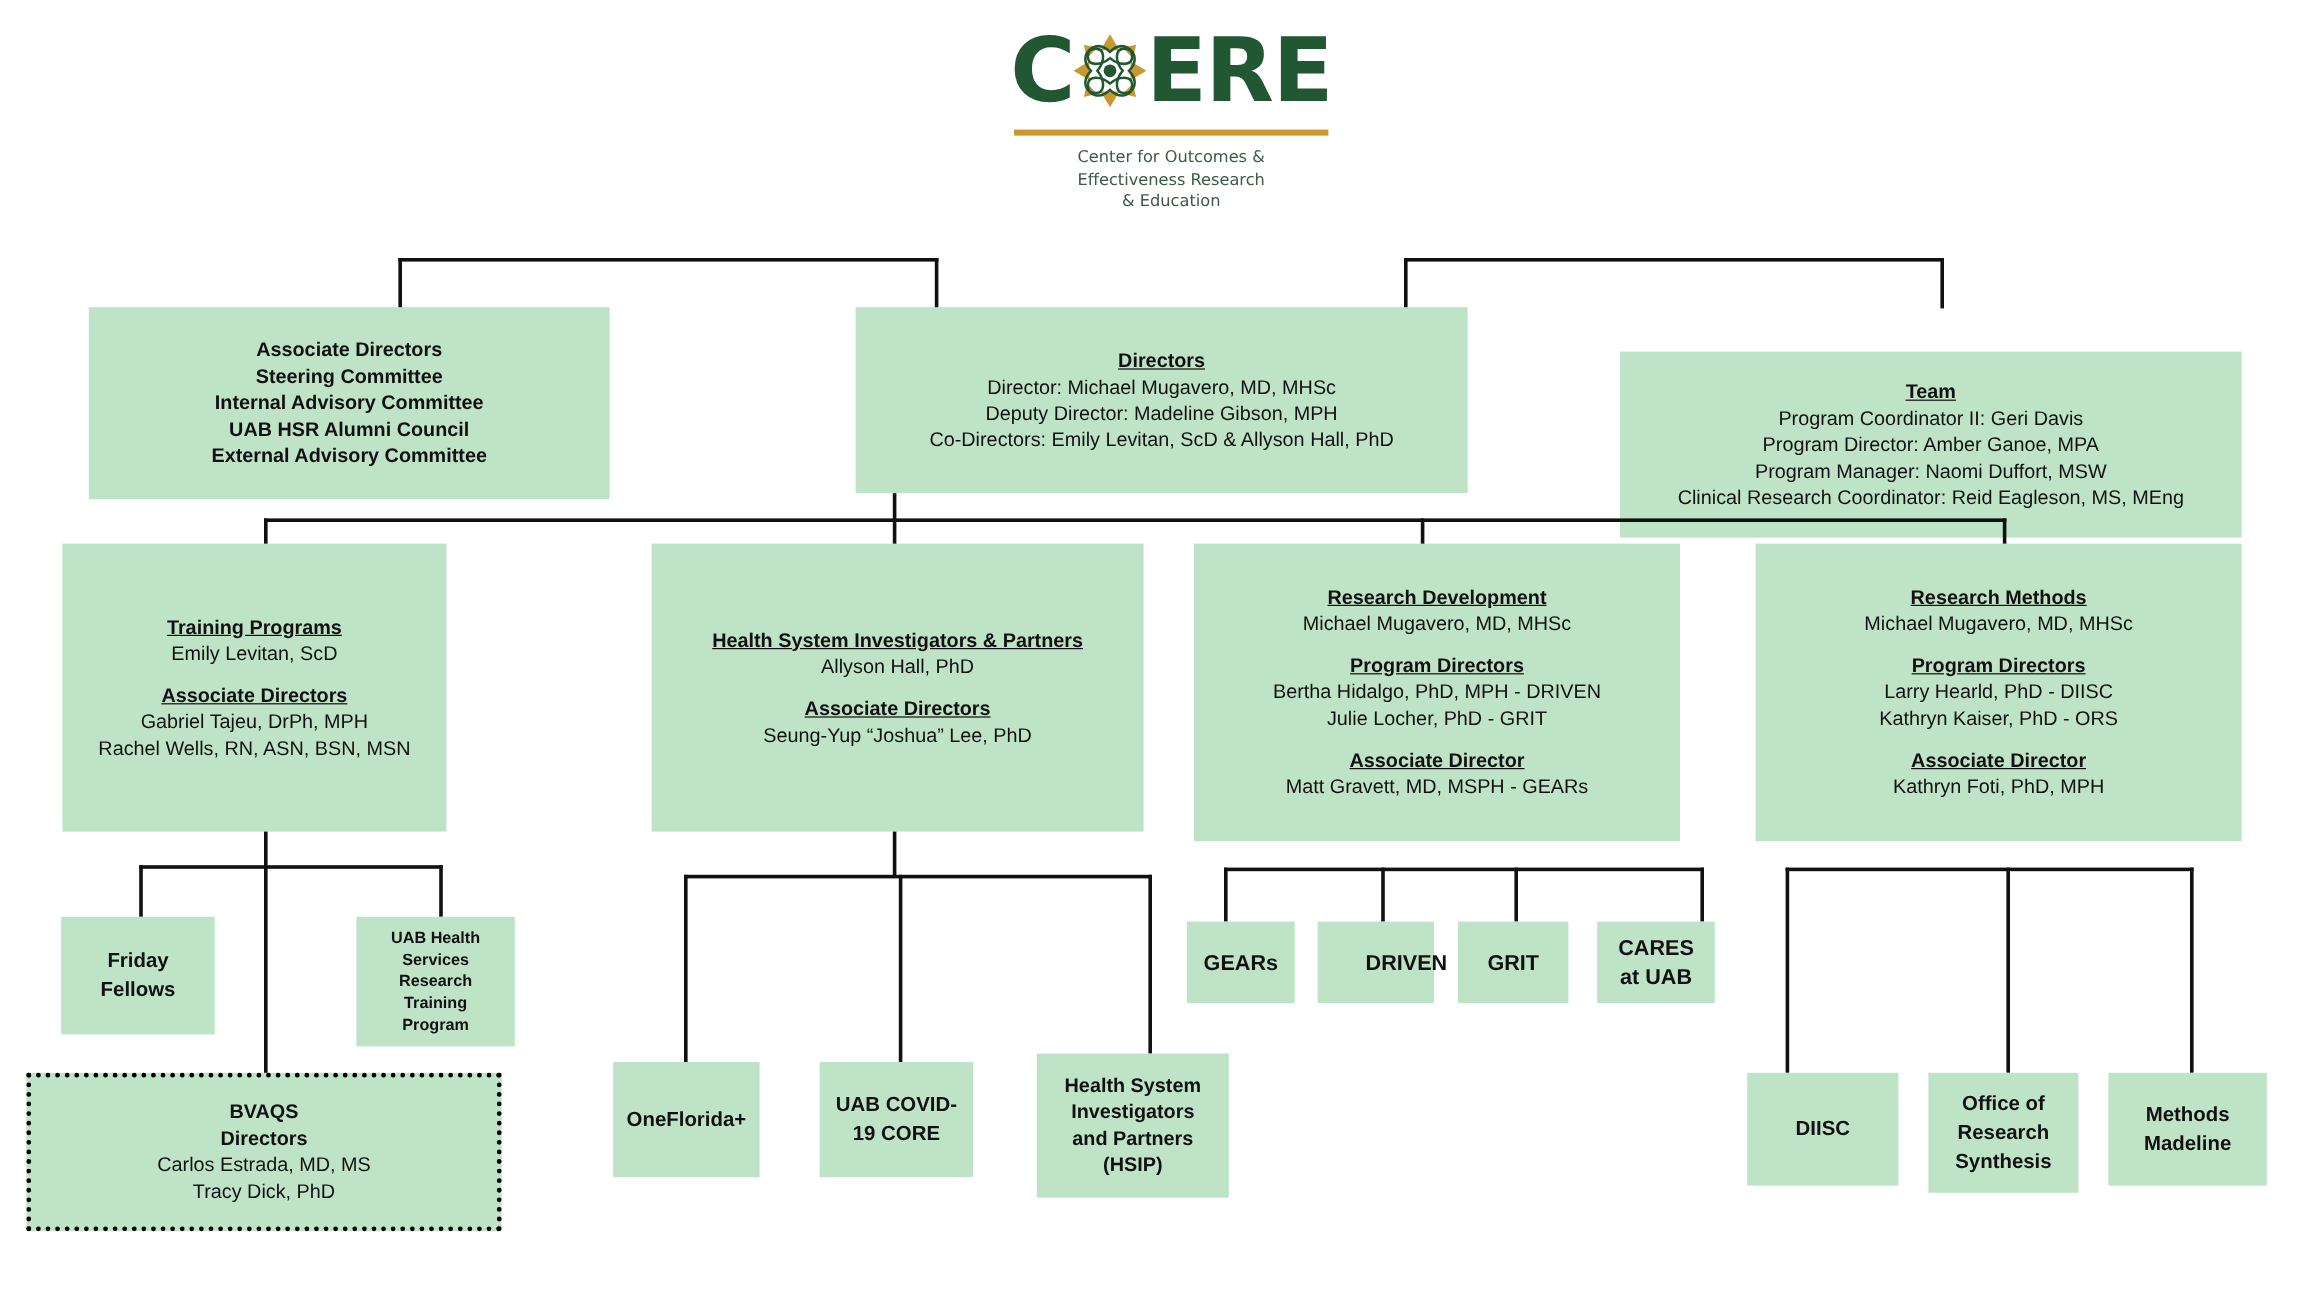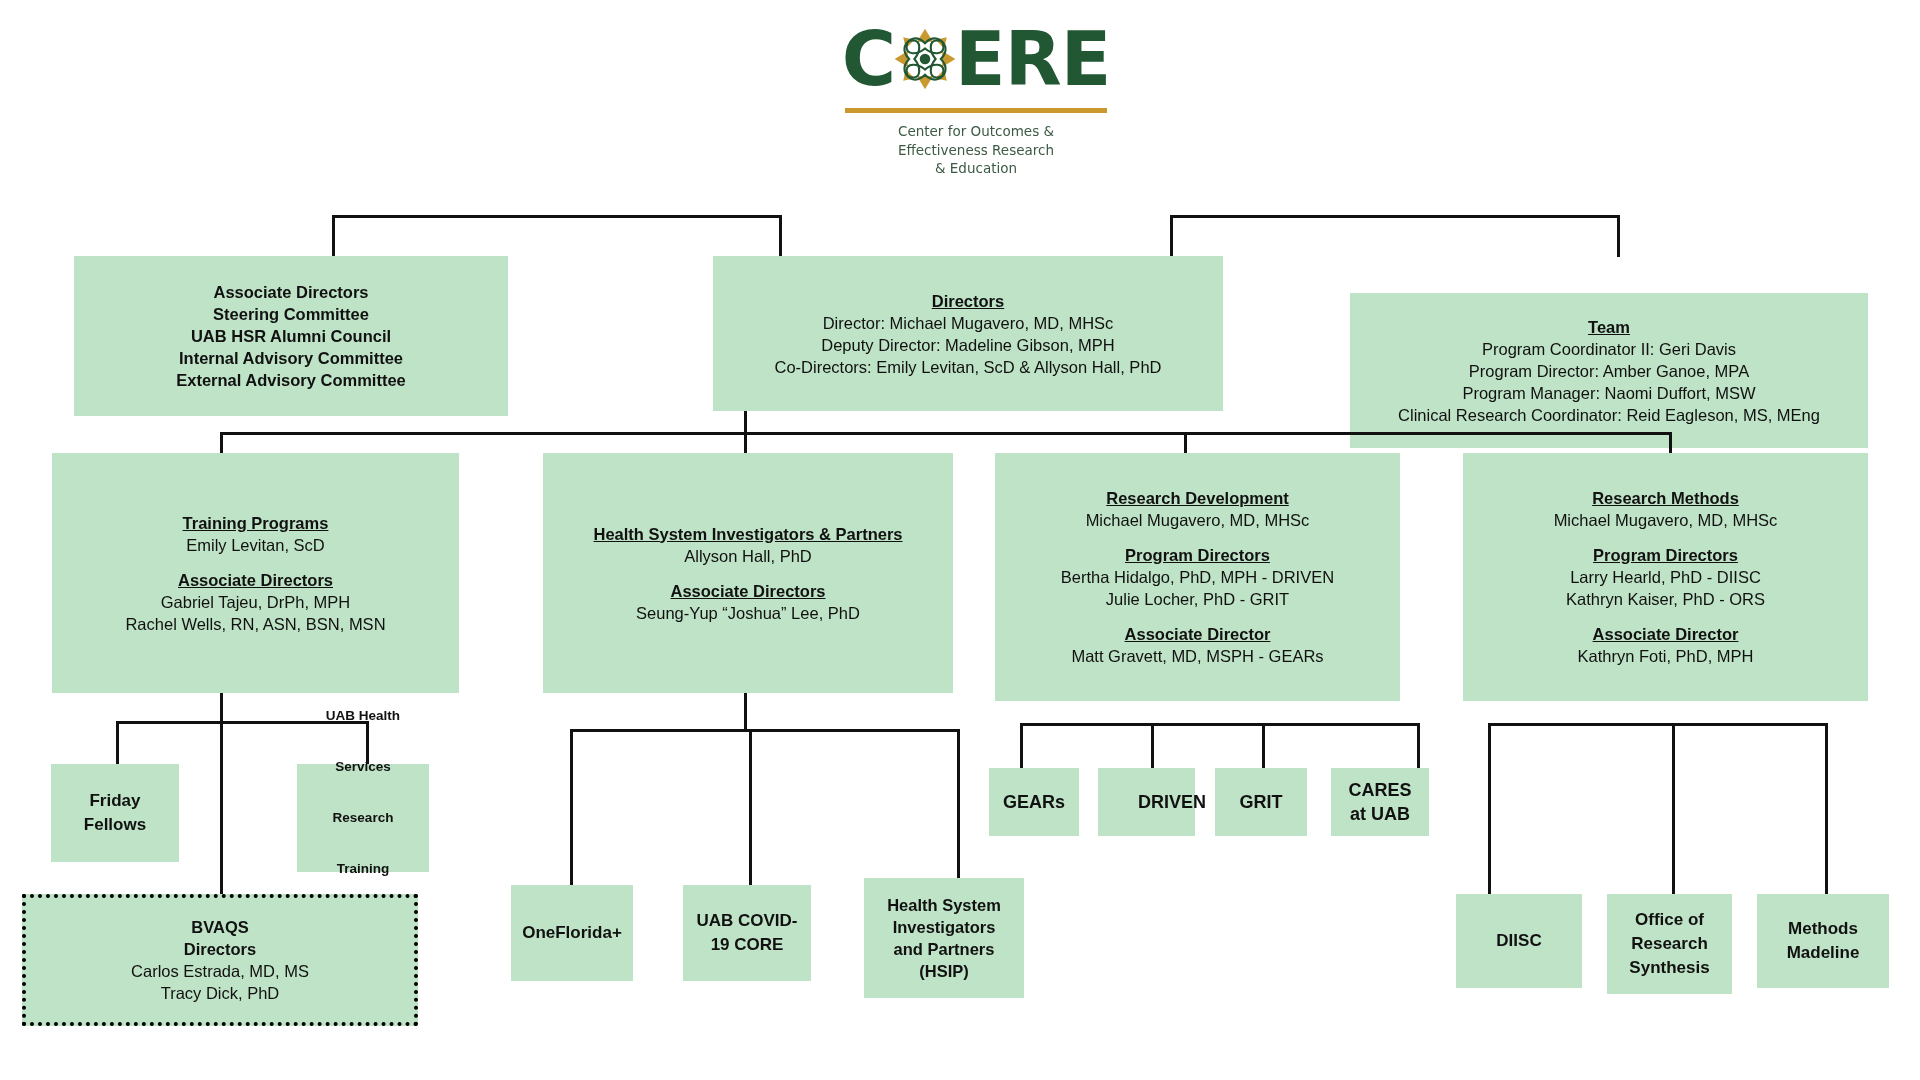--- a/index.html
+++ b/index.html
@@ -52,21 +52,21 @@
   .box.dotted{
     border:4px dotted #000000;
     background:#bfe3c6;
   }
   .ln{display:block;width:100%;}
   .hd{font-weight:bold;text-decoration:underline;}
   .bd{font-weight:bold;}
   .sp{display:block;height:13px;}
   .t16{font-size:16.5px;line-height:22px;}
   .t17{font-size:17px;line-height:24px;}
-  .t13{font-size:13.5px;line-height:18px;gap:33px;}
+  .t13{font-size:13.5px;line-height:18px;}
   .t18{font-size:18px;line-height:24px;}
 
   
   .ln-h{position:absolute;background:#111111;height:3px;}
   .ln-v{position:absolute;background:#111111;width:3px;}
 </style>
 </head>
 <body>
 
 <div class="canvas">
@@ -109,22 +109,22 @@
   <div class="ln-v" style="left:332px;top:215px;height:42px;"></div>
   <div class="ln-v" style="left:779px;top:215px;height:42px;"></div>
 
   <div class="ln-h" style="left:1170px;top:215px;width:450px;"></div>
   <div class="ln-v" style="left:1170px;top:215px;height:42px;"></div>
   <div class="ln-v" style="left:1617px;top:215px;height:42px;"></div>
 
   <div class="box t16" style="left:74px;top:256px;width:434px;height:160px;">
     <span class="ln bd">Associate Directors</span>
     <span class="ln bd">Steering Committee</span>
+    <span class="ln bd">Internal Advisory Committee</span>
     <span class="ln bd">UAB HSR Alumni Council</span>
-    <span class="ln bd">Internal Advisory Committee</span>
     <span class="ln bd">External Advisory Committee</span>
   </div>
 
   <div class="box t16" style="left:713px;top:256px;width:510px;height:155px;">
     <span class="ln hd">Directors</span>
     <span class="ln">Director: Michael Mugavero, MD, MHSc</span>
     <span class="ln">Deputy Director: Madeline Gibson, MPH</span>
     <span class="ln">Co-Directors: Emily Levitan, ScD &amp; Allyson Hall, PhD</span>
   </div>
 
@@ -136,21 +136,21 @@
     <span class="ln">Clinical Research Coordinator: Reid Eagleson, MS, MEng</span>
   </div>
 
   <div class="ln-v" style="left:744px;top:411px;height:23px;"></div>
   <div class="ln-h" style="left:220px;top:432px;width:1452px;"></div>
   <div class="ln-v" style="left:220px;top:432px;height:22px;"></div>
   <div class="ln-v" style="left:744px;top:432px;height:22px;"></div>
   <div class="ln-v" style="left:1184px;top:432px;height:22px;"></div>
   <div class="ln-v" style="left:1669px;top:432px;height:22px;"></div>
 
-  <div class="box t16" style="left:52px;top:453px;width:407px;height:240px;">
+  <div class="box t16" style="left:52px;top:453px;width:320px;height:240px;">
     <span class="ln hd">Training Programs</span>
     <span class="ln">Emily Levitan, ScD</span>
     <span class="sp"></span>
     <span class="ln hd">Associate Directors</span>
     <span class="ln">Gabriel Tajeu, DrPh, MPH</span>
     <span class="ln">Rachel Wells, RN, ASN, BSN, MSN</span>
   </div>
 
   <div class="box t16" style="left:543px;top:453px;width:410px;height:240px;">
     <span class="ln hd">Health System Investigators &amp; Partners</span>

